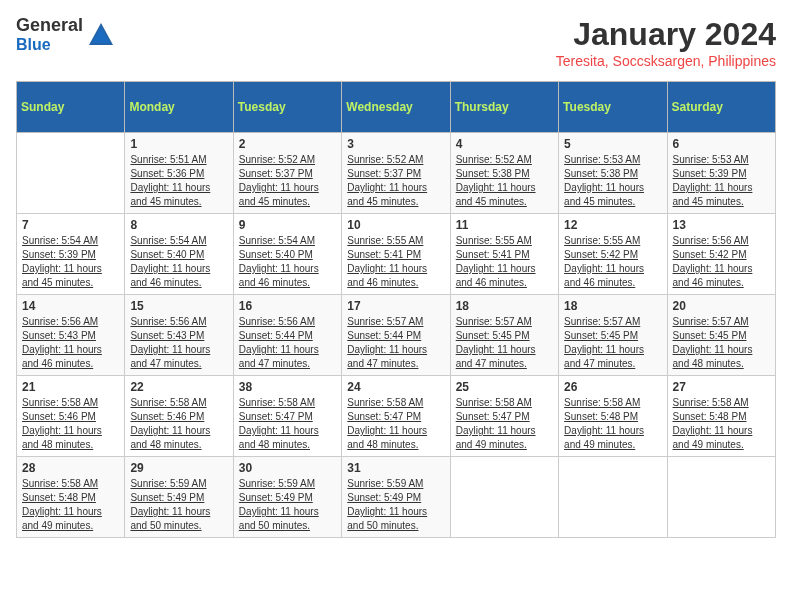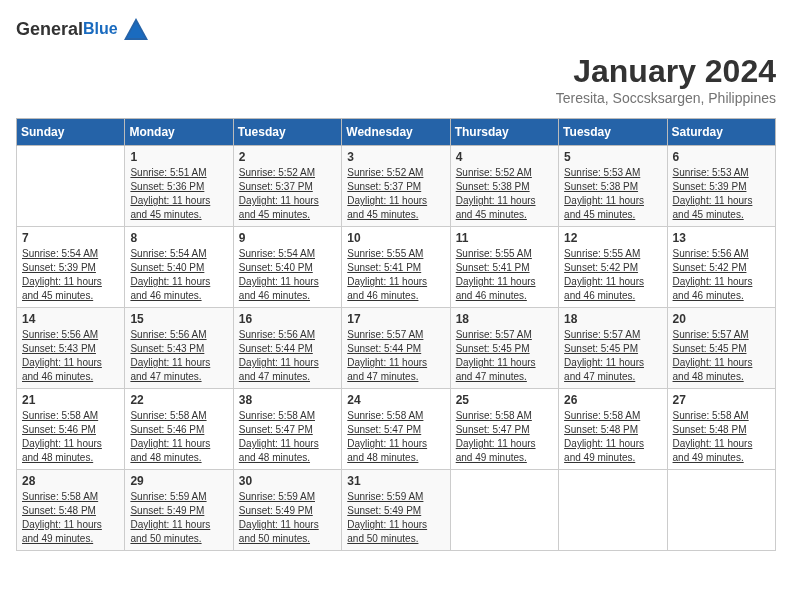--- a/index.html
+++ b/index.html
@@ -15,21 +15,21 @@
       justify-content: space-between;
       align-items: flex-start;
       margin-bottom: 12px;
     }
     .logo {
       display: flex;
       align-items: center;
     }
     .logo-text {
       display: flex;
-      flex-direction: row;
+      flex-direction: column;
       line-height: 1.1;
     }
     .logo-general {
       font-size: 18px;
       font-weight: bold;
       color: #333;
     }
     .logo-blue {
       font-size: 16px;
       font-weight: bold;
@@ -40,37 +40,36 @@
       height: 28px;
       margin-left: 4px;
     }
     .title-block {
       text-align: right;
     }
     .month-year {
       font-size: 32px;
       font-weight: bold;
       color: #333;
-      margin-top: 37px;
     }
     .location {
       font-size: 14px;
-      color: #737373;
+      color: #ef4444;
     }
     table {
       width: 100%;
       border-collapse: collapse;
       table-layout: fixed;
     }
     thead tr th {
       background-color: #2563a8;
-      color: #ffffff;
+      color: #bef264;
       font-size: 12px;
       font-weight: bold;
-      padding: 6px 4px;
+      padding: 18px 4px;
       text-align: left;
       border: 1px solid #bbb;
     }
     tbody tr td {
       border: 1px solid #ccc;
       vertical-align: top;
       padding: 4px 5px;
       font-size: 10.5px;
       color: #333;
       background: #fff;

